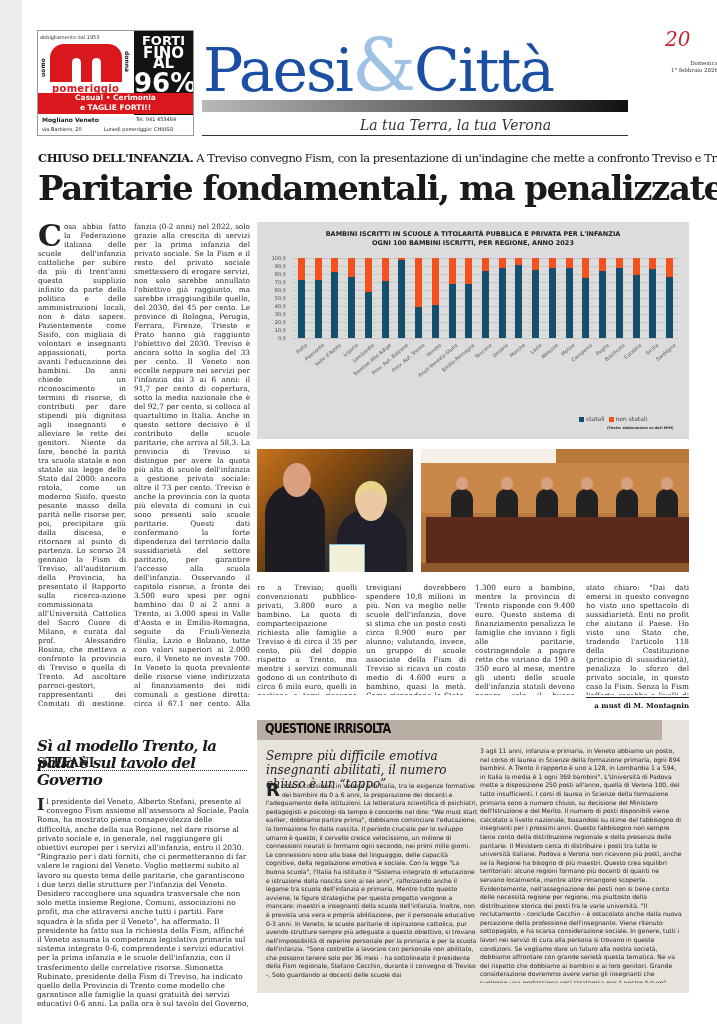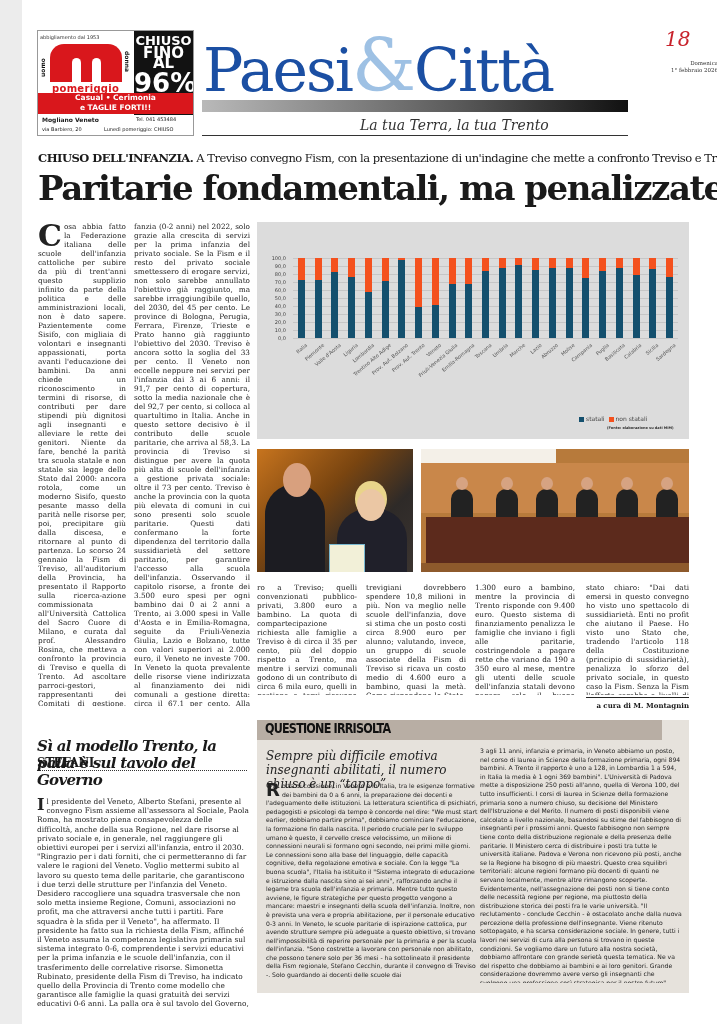--- a/index.html
+++ b/index.html
@@ -73,55 +73,59 @@
 
 <div class="page"></div>
 
 <div class="ad">
   <div class="topline">abbigliamento dal 1953</div>
   <div class="m"></div>
   <div class="uomo">uomo</div>
   <div class="donna">donna</div>
   <div class="brand">pomeriggio</div>
   <div class="saldi">
-    <div class="s1">CHIUSO</div>
+    <div class="s1">FORTI</div>
     <div class="s2">FINO AL</div>
     <div class="s3">96%</div>
   </div>
   <div class="red">
     <div>Casual • Cerimonia</div>
     <div>e TAGLIE FORTI!!</div>
   </div>
   <div class="foot">
     <span style="left:4px;top:2px;font-weight:bold;font-size:6px;">Mogliano Veneto</span>
     <span style="left:98px;top:2px;">Tel. 041 453484</span>
     <span style="left:4px;top:12px;">via Barbiero, 20</span>
     <span style="left:66px;top:12px;">Lunedì pomeriggio: CHIUSO</span>
   </div>
 </div>
 
 <div class="masthead">
   <div class="mast-title"><span>Paesi</span><span class="mast-amp">&amp;</span><span>Città</span></div>
 </div>
 <div class="mast-bar"></div>
-<div class="mast-tag">La tua Terra, la tua Trento</div>
+<div class="mast-tag">La tua Terra, la tua Verona</div>
 <div class="mast-rule"></div>
-<div class="pageno">18</div>
+<div class="pageno">20</div>
 <div class="date">
   <div>Domenica</div>
   <div>1° febbraio 2026</div>
 </div>
 
 <div class="kicker"><b>CHIUSO DELL'INFANZIA.</b> <span>A Treviso convegno Fism, con la presentazione di un'indagine che mette a confronto Treviso e Trento</span></div>
 <div class="headline">Paritarie fondamentali, ma penalizzate</div>
 
 <div class="col" style="left:38px;top:222px;width:88px;height:484px;overflow:hidden;"><span class="dropcap">C</span><span>osa abbia fatto la Federazione italiana delle scuole dell'infanzia cattoliche per subire da più di trent'anni questo supplizio infinito da parte della politica e delle amministrazioni locali, non è dato sapere. Pazientemente come Sisifo, con migliaia di volontari e insegnanti appassionati, porta avanti l'educazione dei bambini. Da anni chiede un riconoscimento in termini di risorse, di contributi per dare stipendi più dignitosi agli insegnanti e alleviare le rette dei genitori. Niente da fare, benché la parità tra scuola statale e non statale sia legge dello Stato dal 2000: ancora rotola, come un moderno Sisifo, questo pesante masso della parità nelle risorse per, poi, precipitare giù dalla discesa, e ritornare al punto di partenza. Lo scorso 24 gennaio la Fism di Treviso, all'auditorium della Provincia, ha presentato il Rapporto sulla ricerca-azione commissionata all'Università Cattolica del Sacro Cuore di Milano, e curata dal prof. Alessandro Rosina, che metteva a confronto la provincia di Treviso e quella di Trento. Ad ascoltare parroci-gestori, rappresentanti dei Comitati di gestione, oltre a direttrici di tante scuole paritarie. In prima fila i vicari generali di Treviso e Vittorio Veneto, monsignor Mauro Motterlini e monsignor Gianluigi Papa, il prefetto Angelo Sidoti, il presidente della Provincia, Stefano Marcon. Molti anche i consiglieri e gli assessori regionali presenti, oltre al sindaco di Treviso, e presidente Anci Veneto, Mario Conte. La prima evidenza è che il Veneto ha raggiunto l'obiettivo (fissato dall'Unione Europea al 2010) del 33 per cento di copertura dei servizi per l'in-</span></div>
 <div class="col" style="left:134px;top:222px;width:116px;height:484px;overflow:hidden;"><span>fanzia (0-2 anni) nel 2022, solo grazie alla crescita di servizi per la prima infanzia del privato sociale. Se la Fism e il resto del privato sociale smettessero di erogare servizi, non solo sarebbe annullato l'obiettivo già raggiunto, ma sarebbe irraggiungibile quello, del 2030, del 45 per cento. Le province di Bologna, Perugia, Ferrara, Firenze, Trieste e Prato hanno già raggiunto l'obiettivo del 2030. Treviso è ancora sotto la soglia del 33 per cento. Il Veneto non eccelle neppure nei servizi per l'infanzia dai 3 ai 6 anni: il 91,7 per cento di copertura, sotto la media nazionale che è del 92,7 per cento, si colloca al quartultimo in Italia. Anche in questo settore decisivo è il contributo delle scuole paritarie, che arriva al 58,3. La provincia di Treviso si distingue per avere la quota più alta di scuole dell'infanzia a gestione privata sociale: oltre il 73 per cento. Treviso è anche la provincia con la quota più elevata di comuni in cui sono presenti solo scuole paritarie. Questi dati confermano la forte dipendenza del territorio dalla sussidiarietà del settore paritario, per garantire l'accesso alla scuola dell'infanzia. Osservando il capitolo risorse, a fronte dei 3.500 euro spesi per ogni bambino dai 0 ai 2 anni a Trento, ai 3.000 spesi in Valle d'Aosta e in Emilia-Romagna, seguite da Friuli-Venezia Giulia, Lazio e Bolzano, tutte con valori superiori ai 2.000 euro, il Veneto ne investe 700. In Veneto la quota prevalente delle risorse viene indirizzata al finanziamento dei nidi comunali a gestione diretta: circa il 67,1 per cento. Alla fine, i nidi comunali contano su un contributo pubblico di 6.000 eu-</span></div>
 
 <div class="chart">
+  <div class="chart-title">
+    <div>BAMBINI ISCRITTI IN SCUOLE A TITOLARITÀ PUBBLICA E PRIVATA PER L'INFANZIA</div>
+    <div>OGNI 100 BAMBINI ISCRITTI, PER REGIONE, ANNO 2023</div>
+  </div>
   <div class="plot" id="plot">
       <div class="grid" style="top: 80px;"></div>
       <div class="ytick" style="top: 77px;">0,0</div>
       <div class="grid" style="top: 72px;"></div>
       <div class="ytick" style="top: 69px;">10,0</div>
       <div class="grid" style="top: 64px;"></div>
       <div class="ytick" style="top: 61px;">20,0</div>
       <div class="grid" style="top: 56px;"></div>
       <div class="ytick" style="top: 53px;">30,0</div>
       <div class="grid" style="top: 48px;"></div>
@@ -277,21 +281,21 @@
   <div class="person" style="left:195px;"></div>
   <div class="person" style="left:235px;"></div>
   <div class="table"></div>
   <div class="floor"></div>
 </div>
 
 <div class="col" style="left:257px;top:583px;width:100px;height:112px;overflow:hidden;"><span>ro a Treviso; quelli convenzionati pubblico-privati, 3.800 euro a bambino. La quota di compartecipazione richiesta alle famiglie a Treviso è di circa il 35 per cento, più del doppio rispetto a Trento, ma mentre i servizi comunali godono di un contributo di circa 6 mila euro, quelli in gestione a terzi ricevono meno di 3 mila euro pro capite. Se il privato sociale non intervenisse, i Comuni</span></div>
 <div class="col" style="left:366px;top:583px;width:100px;height:112px;overflow:hidden;"><span>trevigiani dovrebbero spendere 10,8 milioni in più. Non va meglio nelle scuole dell'infanzia, dove si stima che un posto costi circa 8.900 euro per alunno; valutando, invece, un gruppo di scuole associate della Fism di Treviso si ricava un costo medio di 4.600 euro a bambino, quasi la metà. Come rispondono lo Stato, la Regione e i Comuni a questo grandissimo contributo in termini di sussidiarietà? Con</span></div>
 <div class="col" style="left:475px;top:583px;width:100px;height:112px;overflow:hidden;"><span>1.300 euro a bambino, mentre la provincia di Trento risponde con 9.400 euro. Questo sistema di finanziamento penalizza le famiglie che inviano i figli alle paritarie, costringendole a pagare rette che variano da 190 a 350 euro al mese, mentre gli utenti delle scuole dell'infanzia statali devono pagare solo il buono mensa. Su questo punto il vicepresidente della Corte costituzionale, Luca Antonini, è</span></div>
 <div class="col" style="left:586px;top:583px;width:103px;height:112px;overflow:hidden;"><span>stato chiaro: "Dai dati emersi in questo convegno ho visto uno spettacolo di sussidiarietà. Enti no profit che aiutano il Paese. Ho visto uno Stato che, tradendo l'articolo 118 della Costituzione (principio di sussidiarietà), penalizza lo sforzo del privato sociale, in questo caso la Fism. Senza la Fism l'offerta sarebbe a livelli di regioni come la Calabria".</span></div>
-<div class="byline">a cura di M. Montagnin</div>
+<div class="byline">a must di M. Montagnin</div>
 
 <div class="stefani-kicker">STEFANI</div>
 <div class="stefani-title">Sì al modello Trento, la palla è sul tavolo del Governo</div>
 <div class="col" style="left:37px;top:797px;width:212px;height:210px;overflow:hidden;font-size:7.4px;line-height:9.2px;text-align:left;"><span class="dropcap" style="font-size:16px;line-height:14px;">I</span><span>l presidente del Veneto, Alberto Stefani, presente al convegno Fism assieme all'assessora al Sociale, Paola Roma, ha mostrato piena consapevolezza delle difficoltà, anche della sua Regione, nel dare risorse al privato sociale e, in generale, nel raggiungere gli obiettivi europei per i servizi all'infanzia, entro il 2030. "Ringrazio per i dati forniti, che ci permetteranno di far valere le ragioni del Veneto. Voglio mettermi subito al lavoro su questo tema delle paritarie, che garantiscono i due terzi delle strutture per l'infanzia del Veneto. Desidero raccogliere una squadra trasversale che non solo metta insieme Regione, Comuni, associazioni no profit, ma che attraversi anche tutti i partiti. Fare squadra è la sfida per il Veneto", ha affermato. Il presidente ha fatto sua la richiesta della Fism, affinché il Veneto assuma la competenza legislativa primaria sul sistema integrato 0-6, comprendente i servizi educativi per la prima infanzia e le scuole dell'infanzia, con il trasferimento delle correlative risorse. Simonetta Rubinato, presidente della Fism di Treviso, ha indicato quello della Provincia di Trento come modello che garantisce alle famiglie la quasi gratuità dei servizi educativi 0-6 anni. La palla ora è sul tavolo del Governo, a Roma: chissà se la spedirà in tribuna, o in gol.</span></div>
 
 <div class="box"></div>
 <div class="box-head">
     <span>QUESTIONE IRRISOLTA</span>
   </div>
 <div class="box-title">Sempre più difficile emotiva insegnanti abilitati, il numero chiuso è un “tappo”</div>

